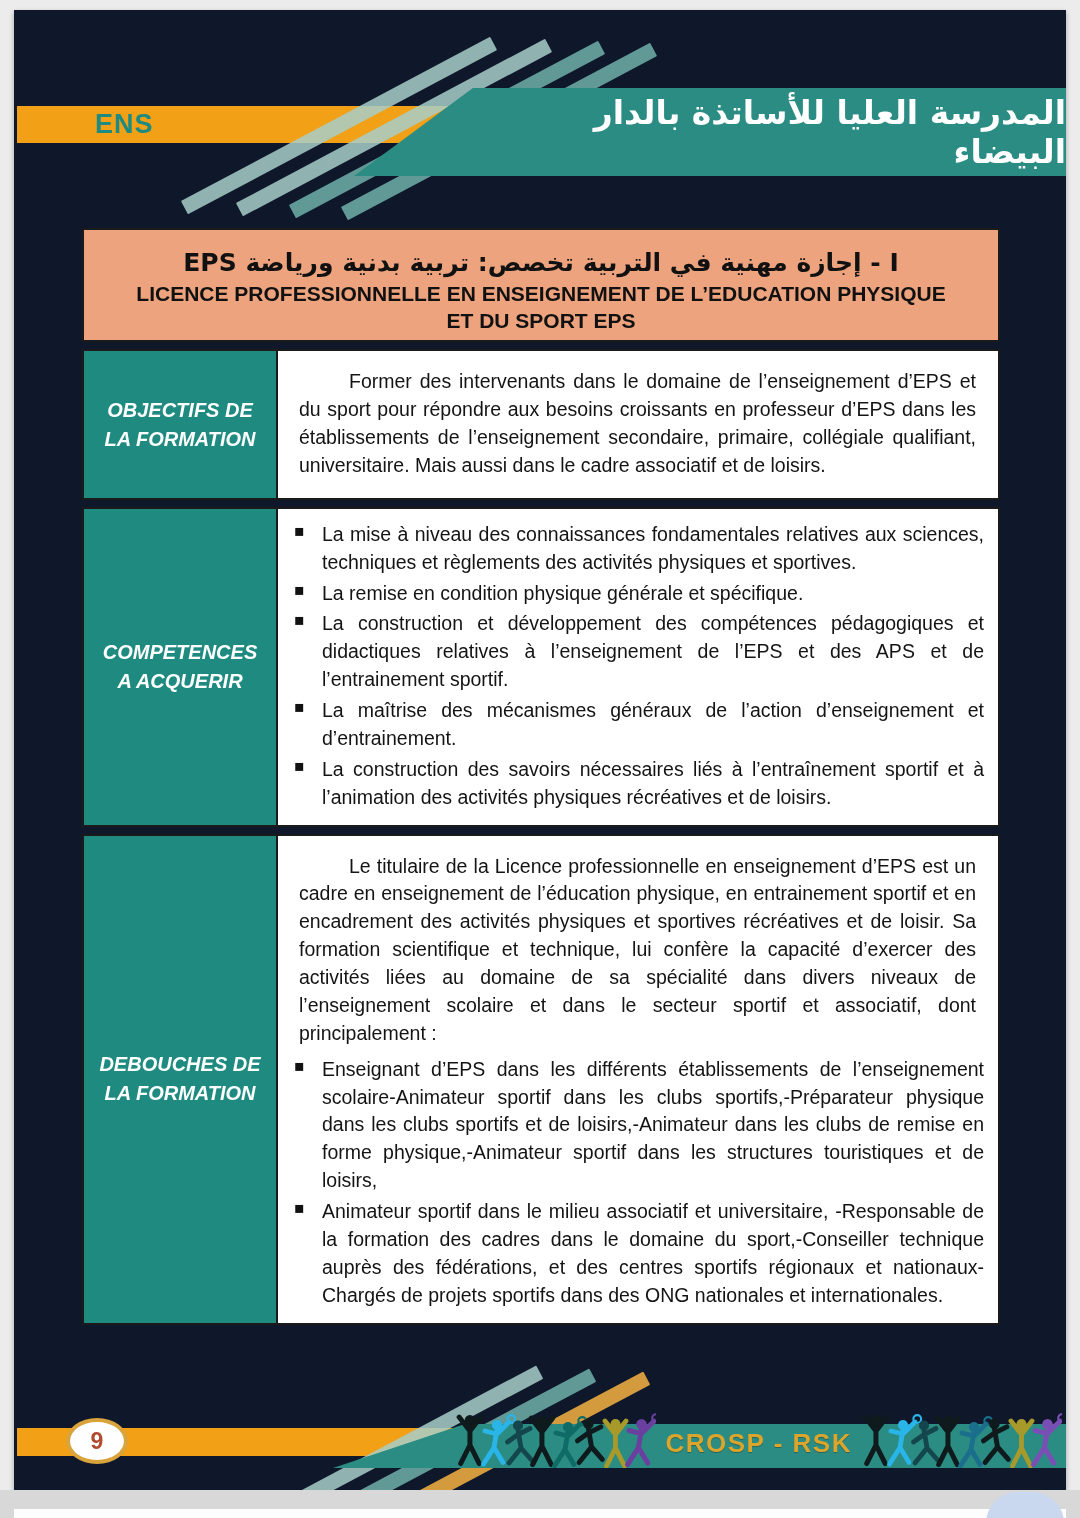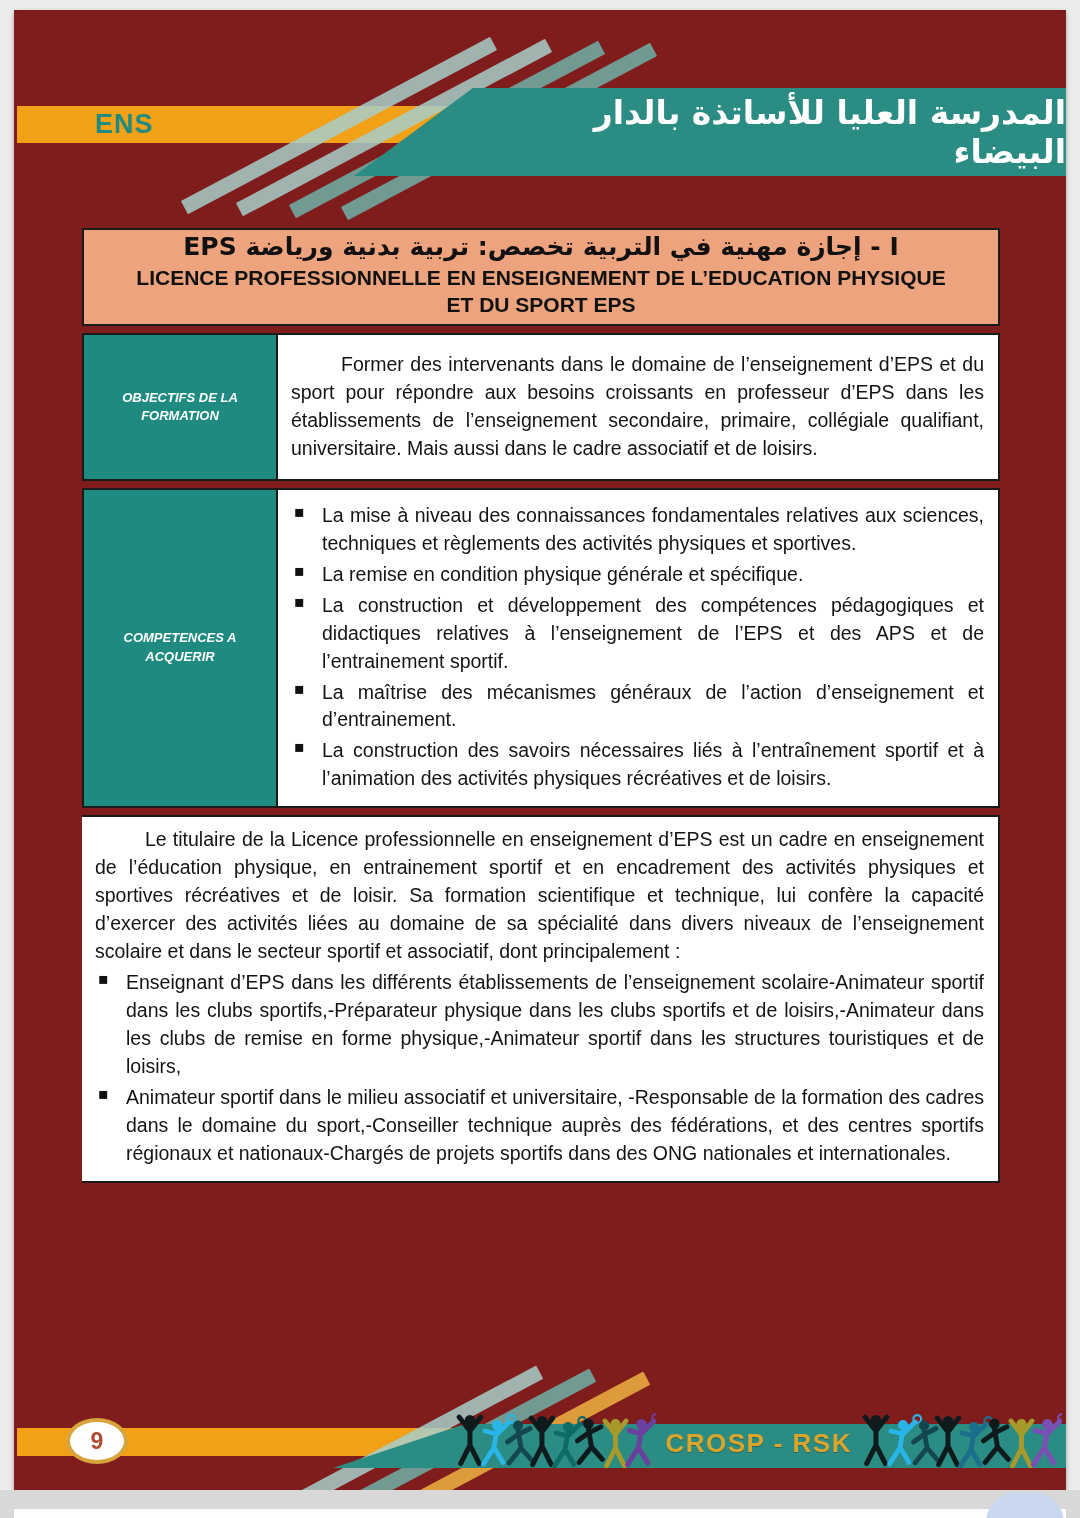--- a/index.html
+++ b/index.html
@@ -4,21 +4,21 @@
 <style>
   html,body{margin:0;padding:0;}
   body{
     width:1080px;height:1518px;position:relative;overflow:hidden;
     background:#ECECEC;
     font-family:"Liberation Sans",sans-serif;
     -webkit-font-smoothing:antialiased;
   }
   .page{
     position:absolute;left:14px;top:10px;width:1052px;height:1480px;
-    background:#7f1d1d;box-shadow:0 2px 5px rgba(0,0,0,.30);
+    background:#0f172a;box-shadow:0 2px 5px rgba(0,0,0,.30);
   }
   
   .ens-band{position:absolute;left:3px;top:96px;width:500px;height:37px;background:#F2A015;}
   .ens-text{position:absolute;left:78px;top:0;height:37px;line-height:37px;
     font-weight:bold;font-size:27px;letter-spacing:1px;color:#1F8B80;}
   .h-stripe,.f-stripe{position:absolute;height:15px;border-radius:1px;}
   .h-stripe{width:350px;transform:rotate(-28deg);}
   .f-stripe{width:330px;transform:rotate(-28deg);}
   .stripe-light{background:rgba(167,206,200,.85);}
   .stripe-med{background:rgba(111,176,168,.85);}
@@ -29,39 +29,39 @@
     display:flex;align-items:center;justify-content:center;padding-left:120px;box-sizing:border-box;
   }
   .h-banner .ar{
     font-family:"DejaVu Sans",sans-serif;direction:rtl;
     color:#FFFFFF;font-weight:bold;font-size:33px;letter-spacing:0;
   }
   
   .prog-table{position:absolute;left:68px;top:218px;width:918px;}
   .t-head{
     border:2px solid #1a1a1a;background:#EDA37E;text-align:center;
-    padding:0 8px 6px;box-sizing:border-box;
+    padding:16px 8px 6px;box-sizing:border-box;
   }
   .t-head .ar-title{
     font-family:"DejaVu Sans",sans-serif;direction:rtl;
     font-weight:bold;font-size:25px;color:#111;line-height:1.35;
   }
   .t-head .fr-title{font-weight:bold;font-size:21px;color:#111;line-height:1.3;}
   .t-row{display:flex;margin-top:7px;}
   .t-row:first-of-type{margin-top:2px;}
   .t-label{
     flex:0 0 196px;box-sizing:border-box;background:#1F8B80;border:2px solid #1a1a1a;
     color:#fff;display:flex;align-items:center;justify-content:center;text-align:center;
-    font-weight:bold;font-style:italic;font-size:13px;line-height:1.45;padding:24px 10px;
+    font-weight:bold;font-style:italic;font-size:20px;line-height:1.45;padding:24px 10px;
   }
   .t-content{
     flex:1;box-sizing:border-box;border:2px solid #1a1a1a;border-left:none;background:#fff;
     padding:9px 14px 10px 13px;font-size:19.5px;line-height:1.43;color:#141414;
   }
-  .t-content p{margin:0;text-align:justify;}
+  .t-content p{margin:8px;text-align:justify;}
   .t-content p.indent{text-indent:50px;}
   .row-objectifs .t-content{min-height:148px;display:flex;align-items:center;}
   ul.bullets{list-style:none;margin:0;padding:0;}
   ul.bullets li{position:relative;padding-left:31px;text-align:justify;margin:3px 0;}
   ul.bullets li::before{
     content:"▪";font-family:"DejaVu Sans",sans-serif;position:absolute;left:3px;top:-1px;
     font-size:16px;color:#111;
   }
   .row-debouches ul.bullets{margin-top:4px;}
   
@@ -132,20 +132,21 @@
           <li>La mise à niveau des connaissances fondamentales relatives aux sciences, techniques et règlements des activités physiques et sportives.</li>
           <li>La remise en condition physique générale et spécifique.</li>
           <li>La construction et développement des compétences pédagogiques et didactiques relatives à l’enseignement de l’EPS et des APS et de l’entrainement sportif.</li>
           <li>La maîtrise des mécanismes généraux de l’action d’enseignement et d’entrainement.</li>
           <li>La construction des savoirs nécessaires liés à l’entraînement sportif et à l’animation des activités physiques récréatives et de loisirs.</li>
         </ul>
       </div>
     </div>
 
     <div class="t-row row-debouches">
+      <div class="t-label">DEBOUCHES DE LA FORMATION</div>
       <div class="t-content">
         <p class="indent">Le titulaire de la Licence professionnelle en enseignement d’EPS est un cadre en enseignement de l’éducation physique, en entrainement sportif et en encadrement des activités physiques et sportives récréatives et de loisir. Sa formation scientifique et technique, lui confère la capacité d’exercer des activités liées au domaine de sa spécialité dans divers niveaux de l’enseignement scolaire et dans le secteur sportif et associatif, dont principalement :</p>
         <ul class="bullets">
           <li>Enseignant d’EPS dans les différents établissements de l’enseignement scolaire-Animateur sportif dans les clubs sportifs,-Préparateur physique dans les clubs sportifs et de loisirs,-Animateur dans les clubs de remise en forme physique,-Animateur sportif dans les structures touristiques et de loisirs,</li>
           <li>Animateur sportif dans le milieu associatif et universitaire, -Responsable de la formation des cadres dans le domaine du sport,-Conseiller technique auprès des fédérations, et des centres sportifs régionaux et nationaux-Chargés de projets sportifs dans des ONG nationales et internationales.</li>
         </ul>
       </div>
     </div>
 
   </section>

